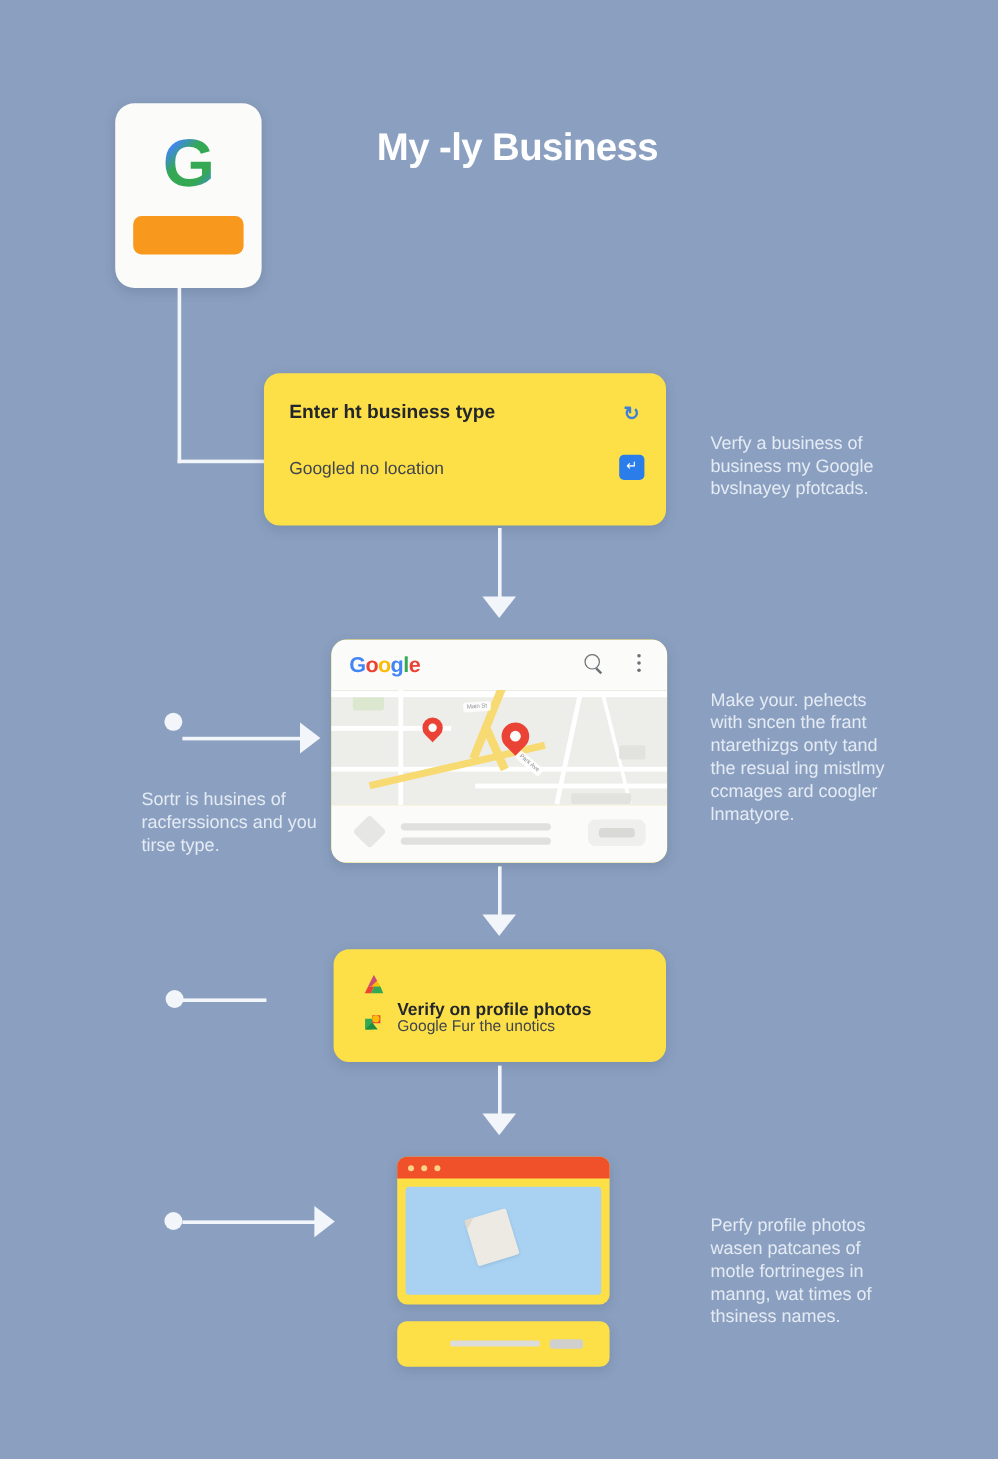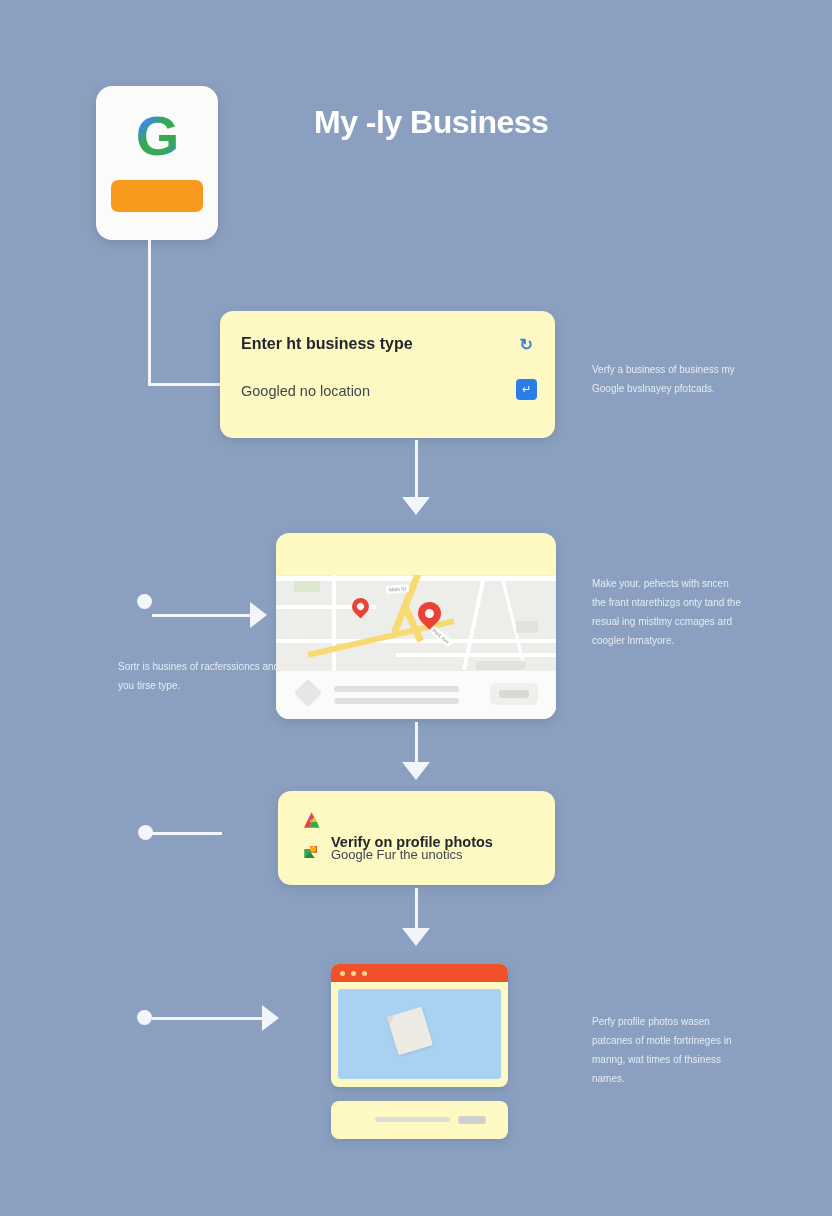--- a/index.html
+++ b/index.html
@@ -100,21 +100,21 @@
   .bullet-dot {
     position: absolute;
     width: 15px; height: 15px;
     border-radius: 50%;
     background: #f2f5fa;
   }
 
   
   .card {
     position: absolute;
-    background: #fef9c3;
+    background: #fde047;
     border-radius: 13px;
     box-shadow: 0 3px 10px rgba(40,55,80,.16);
   }
 
   
   #card-business-type { left: 220px; top: 311px; width: 335px; height: 127px; }
   #ct-title {
     position: absolute; left: 21px; top: 24px;
     font-size: 16px; font-weight: bold; color: #23262b;
   }
@@ -259,21 +259,21 @@
     border-radius: 3px; background: #dcdddb;
   }
   #bwf-pill {
     position: absolute; left: 127px; top: 15px; width: 28px; height: 8px;
     border-radius: 3px; background: #cfd0cd;
   }
 
   
   .caption {
     position: absolute;
-    font-size: 10px;
+    font-size: 15px;
     line-height: 19px;
     color: #e5ebf4;
   }
 </style>
 </head>
 <body>
 
 <div id="canvas">
 
   <div id="logo-card">
@@ -292,20 +292,32 @@
     <div id="ct-sub">Googled no location</div>
     <div id="ct-enter-btn">↵</div>
   </div>
 
   <div class="caption" style="left:592px; top:360px; width:150px;">Verfy a business of business my Google bvslnayey pfotcads.</div>
 
   <div class="connector-line vline" style="left:415px; top:440px; height:60px;"></div>
   <div class="down-arrow" style="left:402px; top:497px;"></div>
 
   <div class="card" id="card-map">
+    <div id="map-topbar">
+      <div id="map-google-logo"><i style="color:#4285f4">G</i><i style="color:#ea4335">o</i><i style="color:#fbbc05">o</i><i style="color:#4285f4">g</i><i style="color:#34a853">l</i><i style="color:#ea4335">e</i></div>
+      <div id="map-search-icon">
+        <div class="circ"></div>
+          <div class="hand"></div>
+      </div>
+      <div id="map-menu-icon">
+        <span></span>
+          <span></span>
+          <span></span>
+      </div>
+    </div>
 
     <div id="map-canvas">
       <div class="park" style="left:18px; top:4px; width:26px; height:13px; border-radius:2px;"></div>
       <div class="road" style="left:0; top:1px; width:280px; height:5px;"></div>
       <div class="road" style="left:0; top:30px; width:100px; height:4px;"></div>
       <div class="road" style="left:0; top:64px; width:280px; height:4px;"></div>
       <div class="road" style="left:56px; top:0; width:4px; height:96px;"></div>
       <div class="road" style="left:196px; top:0; width:4px; height:96px; transform:rotate(12deg);"></div>
       <div class="road" style="left:236px; top:0; width:3px; height:96px; transform:rotate(-14deg);"></div>
       <div class="road" style="left:120px; top:78px; width:160px; height:4px;"></div>

